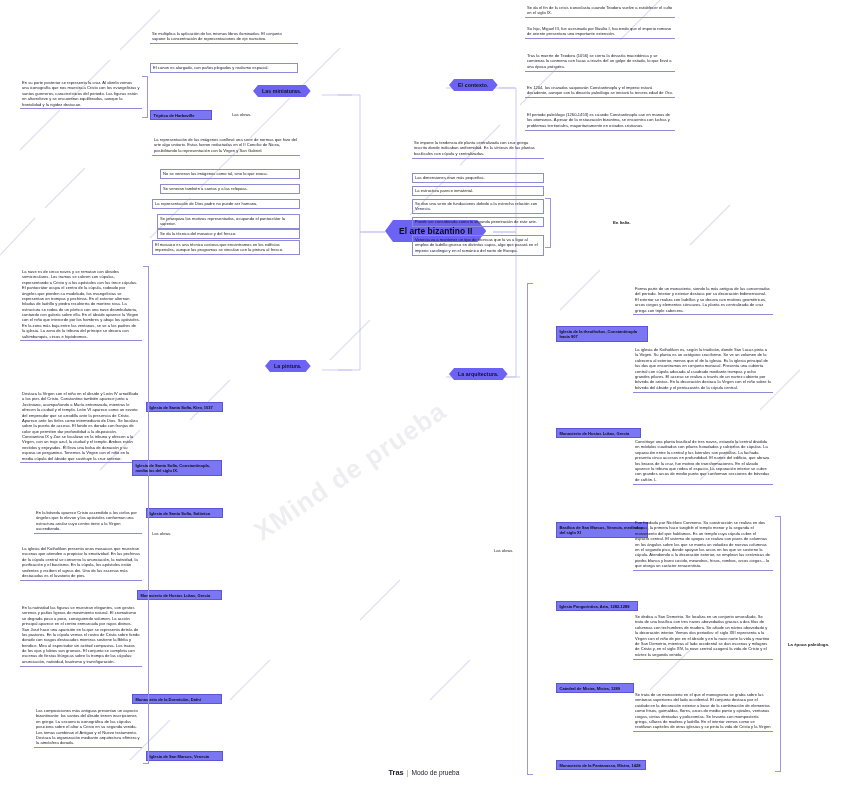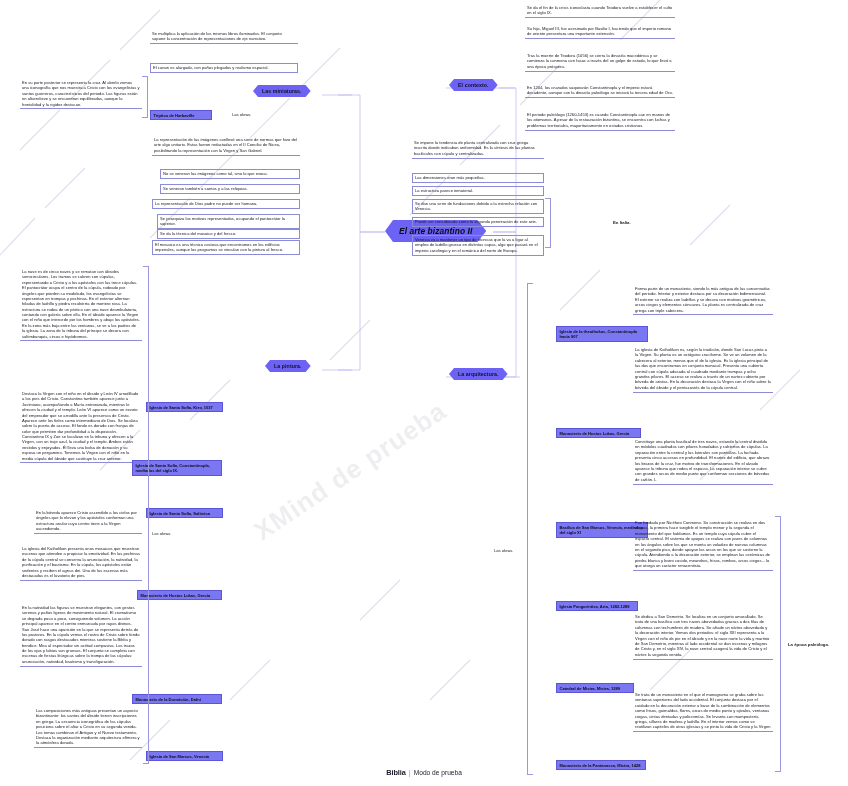--- a/index.html
+++ b/index.html
@@ -66,21 +66,20 @@
     position: absolute;
     background: #6c63f5;
     color: #0b0b16;
     font-size: 8.4px;
     font-weight: 700;
     letter-spacing: 0.01em;
     padding: 6px 14px;
     border-radius: 3px;
     clip-path: polygon(8px 0, calc(100% - 9px) 0, 100% 50%, calc(100% - 9px) 100%, 8px 100%, 0 50%);
     white-space: nowrap;
-    font-style: italic;
   }
 
   
   .plain {
     position: absolute;
     font-size: 4.15px;
     line-height: 1.3;
     color: #23232f;
     white-space: nowrap;
   }
@@ -263,16 +262,16 @@
 
   <div class="note" style="left:633px; top:691px; width:140px;">Se trata de un monasterio en el que el monograma se graba sobre las ventanas superiores del lado occidental. El conjunto destaca por el cuidado en la decoración exterior a base de la combinación de elementos como frisos, guirnaldas, flores, arcos de medio punto y ojivales, ventanas ciegas, cintas dentadas y policromías. Se levanta con mampostería griega, sillares de madera y ladrillo. En el interior vemos como se reutilizan capiteles de otras iglesias y se pinta la vida de Cristo y la Virgen</div>
   <div class="chip" style="left:556px; top:760px; width:90px;">Monasterio de la Pantanassa, Mistra, 1428</div>
 
   <div class="bracket-l" style="left:527px; top:283px; width:6px; height:492px;"></div>
 
   <div class="bracket" style="left:775px; top:516px; width:6px; height:256px;"></div>
   <div class="plain bold" style="left:788px; top:642px;">La época paleóloga.</div>
 
   <div id="footer">
-    <span class="xm">Biblia</span><span class="sep">|</span><span class="mode">Modo de prueba</span>
+    <span class="xm">Tras</span><span class="sep">|</span><span class="mode">Modo de prueba</span>
   </div>
 
 </div>
 
 </body></html>

